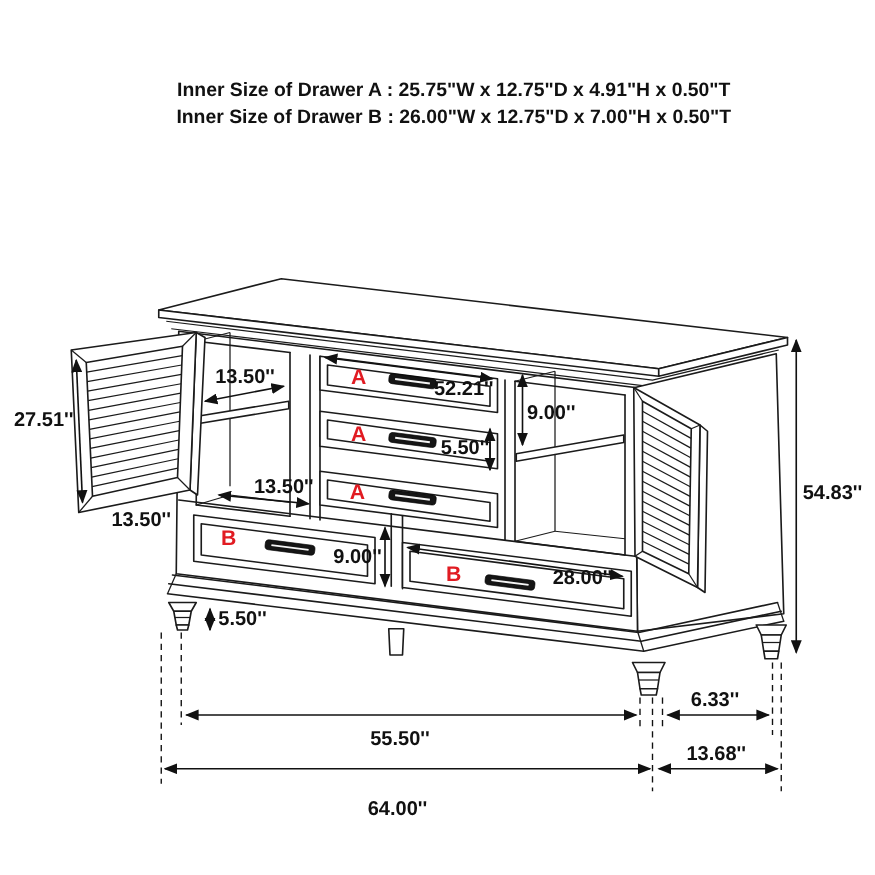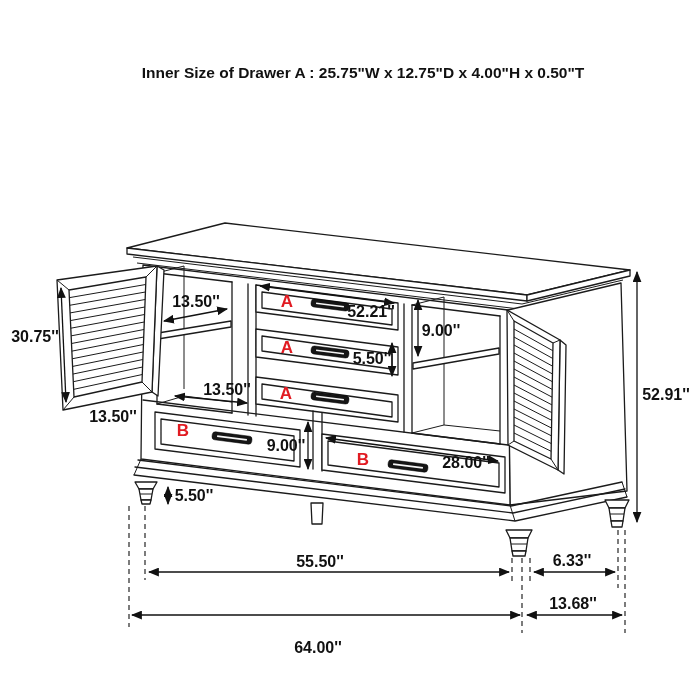--- a/index.html
+++ b/index.html
@@ -230,35 +230,36 @@
       <line class="dimln" x1="326" y1="438" x2="498" y2="461" marker-start="url(#ah)" marker-end="url(#ah)"></line>
       <line class="dimln" x1="168" y1="487" x2="168" y2="504" marker-start="url(#ah)" marker-end="url(#ah)"></line>
       <line class="dimln" x1="149" y1="572" x2="509" y2="572" marker-start="url(#ah)" marker-end="url(#ah)"></line>
       <line class="dimln" x1="534" y1="572" x2="615" y2="572" marker-start="url(#ah)" marker-end="url(#ah)"></line>
       <line class="dimln" x1="132" y1="615" x2="520" y2="615" marker-start="url(#ah)" marker-end="url(#ah)"></line>
       <line class="dimln" x1="527" y1="615" x2="622" y2="615" marker-start="url(#ah)" marker-end="url(#ah)"></line>
     </g>
   </svg>
 
   <div class="hdr">
-    <div>Inner Size of Drawer A : 25.75"W x 12.75"D x 4.00"H x 0.50"T</div>
+    <div>Inner Size of Drawer A : 25.75"W x 12.75"D x 4.91"H x 0.50"T</div>
+    <div>Inner Size of Drawer B : 26.00"W x 12.75"D x 7.00"H x 0.50"T</div>
   </div>
 
-  <div class="dim" style="left:35px;top:337px;">30.75''</div>
+  <div class="dim" style="left:35px;top:337px;">27.51''</div>
   <div class="dim" style="left:196px;top:302px;">13.50''</div>
   <div class="dim" style="left:227px;top:390px;">13.50''</div>
   <div class="dim" style="left:113px;top:417px;">13.50''</div>
   <div class="dim" style="left:371px;top:312px;">52.21''</div>
   <div class="dim" style="left:372px;top:359px;">5.50''</div>
   <div class="dim" style="left:441px;top:331px;">9.00''</div>
-  <div class="dim" style="left:666px;top:395px;">52.91''</div>
+  <div class="dim" style="left:666px;top:395px;">54.83''</div>
   <div class="dim" style="left:286px;top:446px;">9.00''</div>
   <div class="dim" style="left:466px;top:463px;text-align:right;">28.00''</div>
   <div class="dim" style="left:194px;top:496px;">5.50''</div>
-  <div class="dim" style="left:320px;top:562px;">55.50''</div>
+  <div class="dim" style="left:320px;top:592px;">55.50''</div>
   <div class="dim" style="left:572px;top:561px;">6.33''</div>
   <div class="dim" style="left:318px;top:604px;margin-top:44px;">64.00''</div>
   <div class="dim" style="left:573px;top:604px;">13.68''</div>
 
   <div class="abletter" style="left: 287px; top: 302px; color: rgb(225, 27, 34);">A</div>
   <div class="abletter" style="left: 287px; top: 348px; color: rgb(225, 27, 34);">A</div>
   <div class="abletter" style="left: 286px; top: 394px; color: rgb(225, 27, 34);">A</div>
   <div class="abletter" style="left: 183px; top: 431px; color: rgb(225, 27, 34);">B</div>
   <div class="abletter" style="left: 363px; top: 460px; color: rgb(225, 27, 34);">B</div>
 

